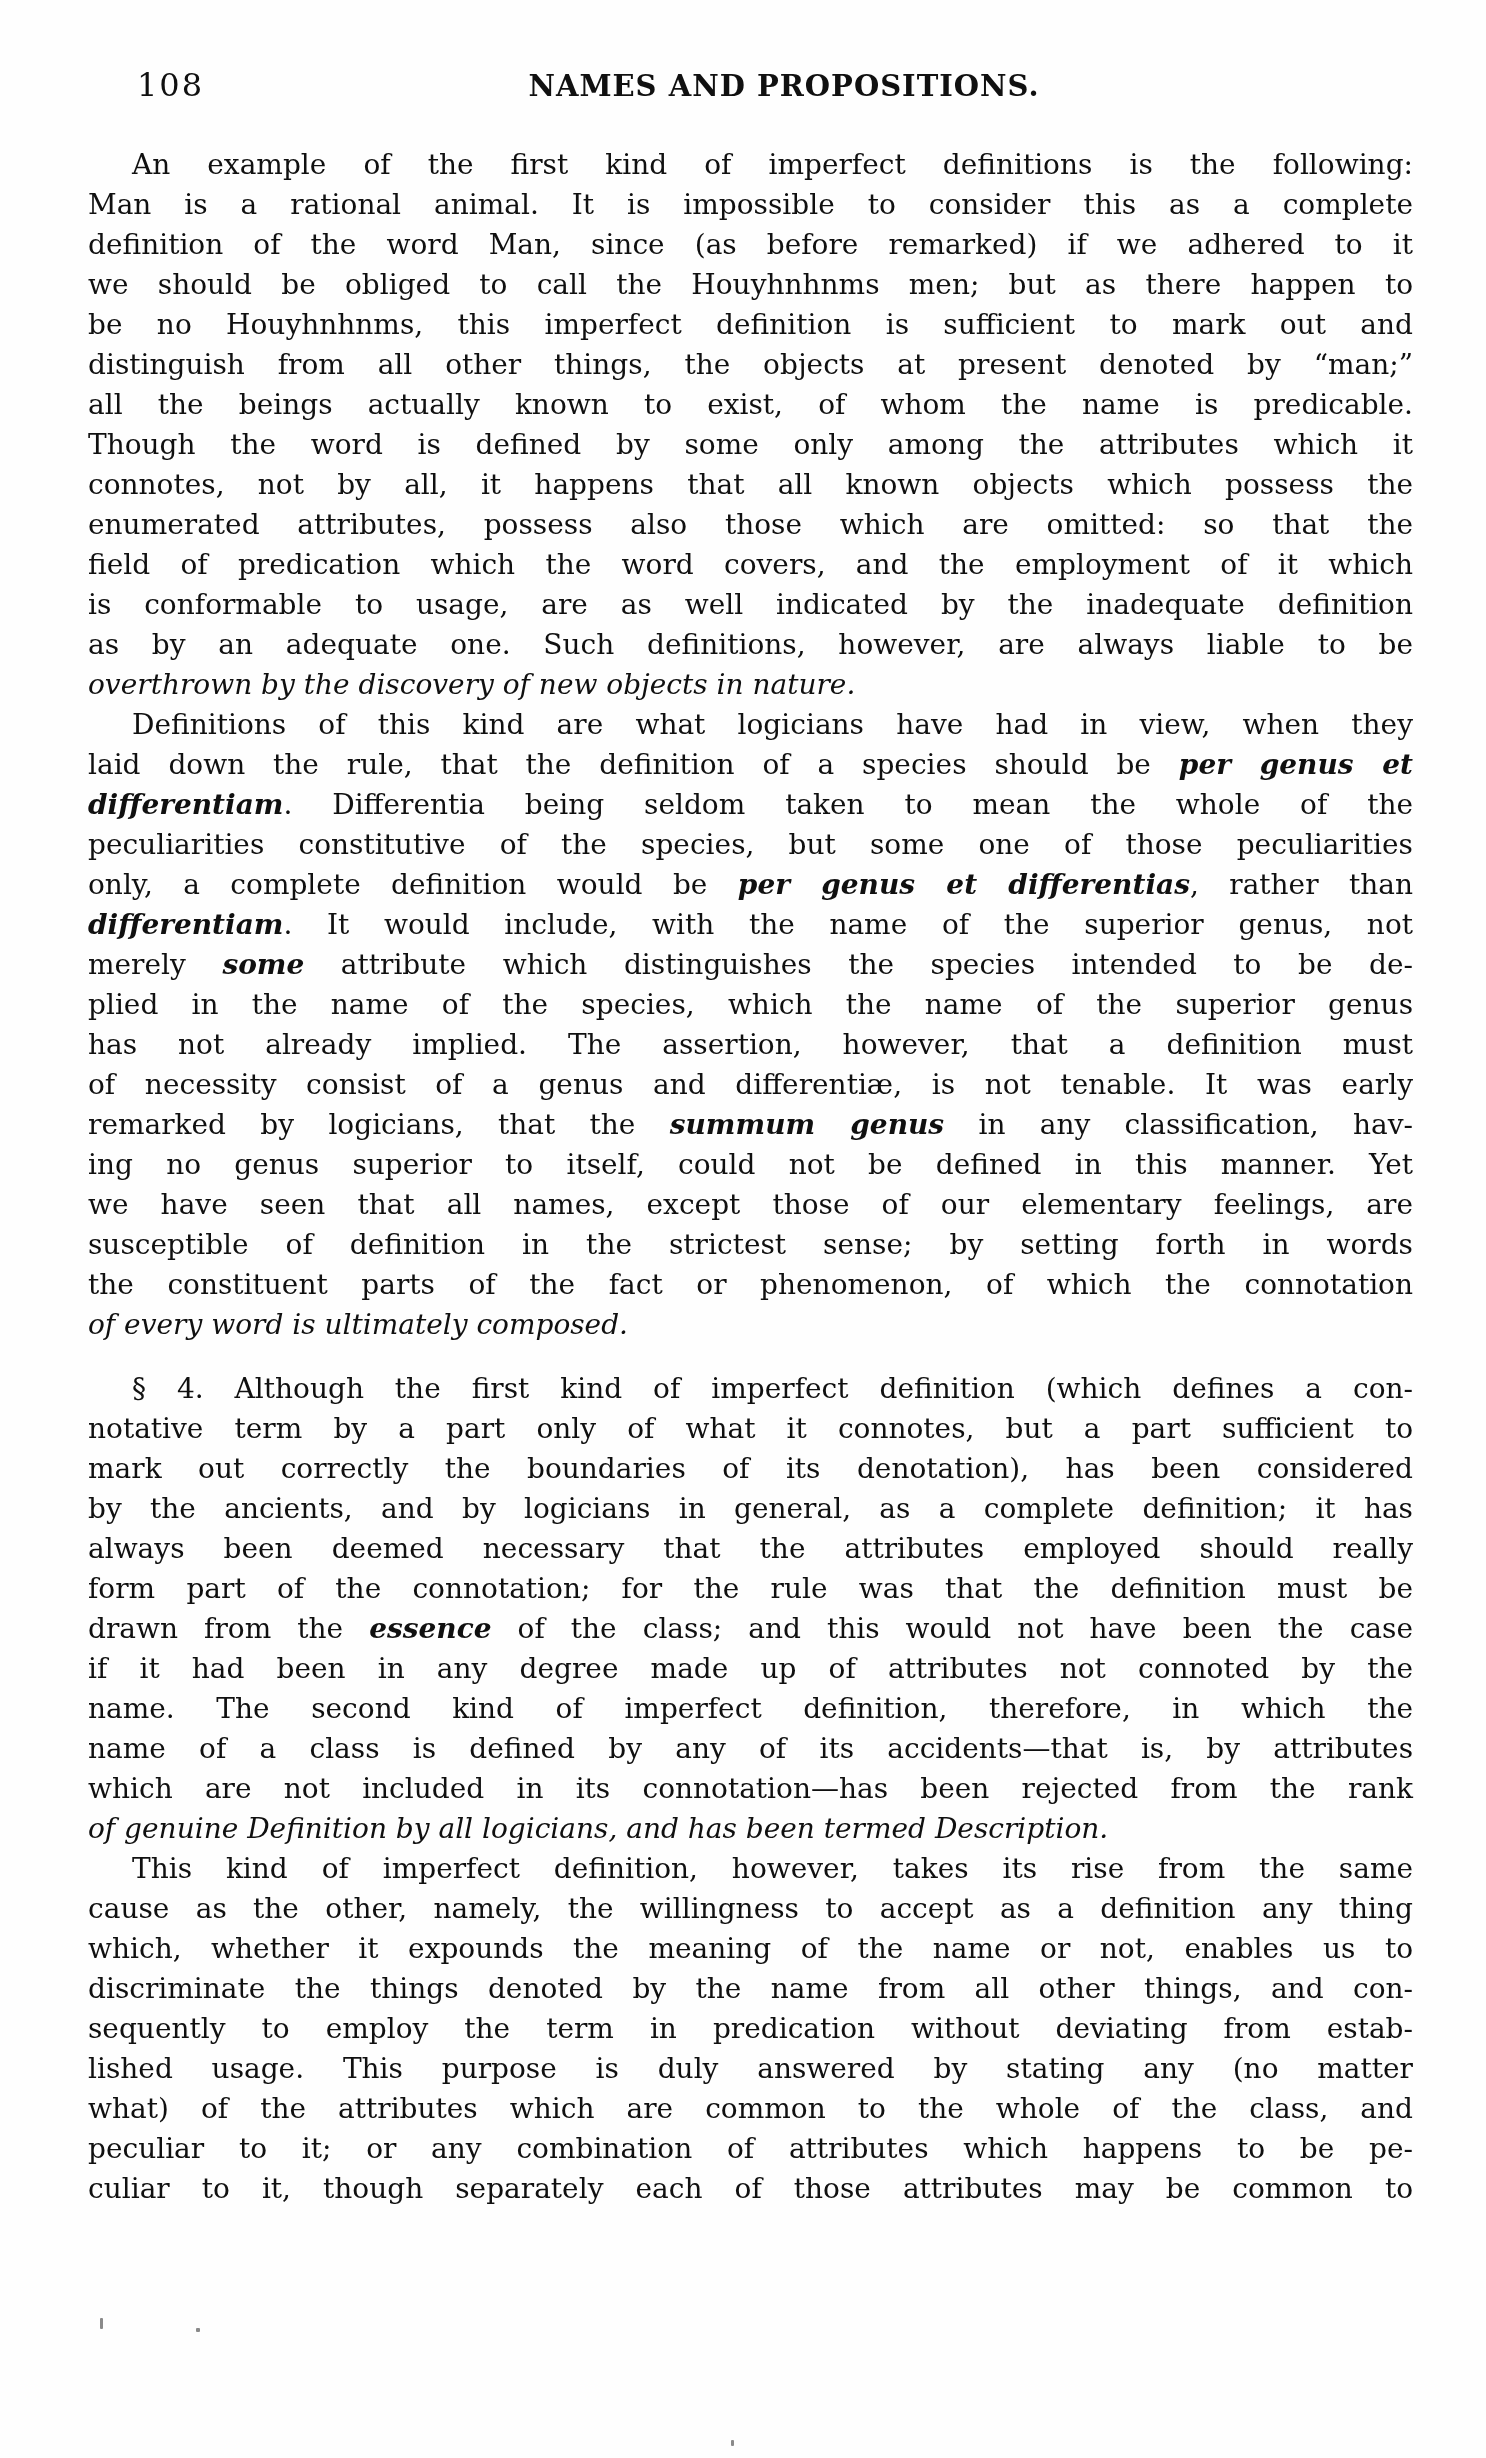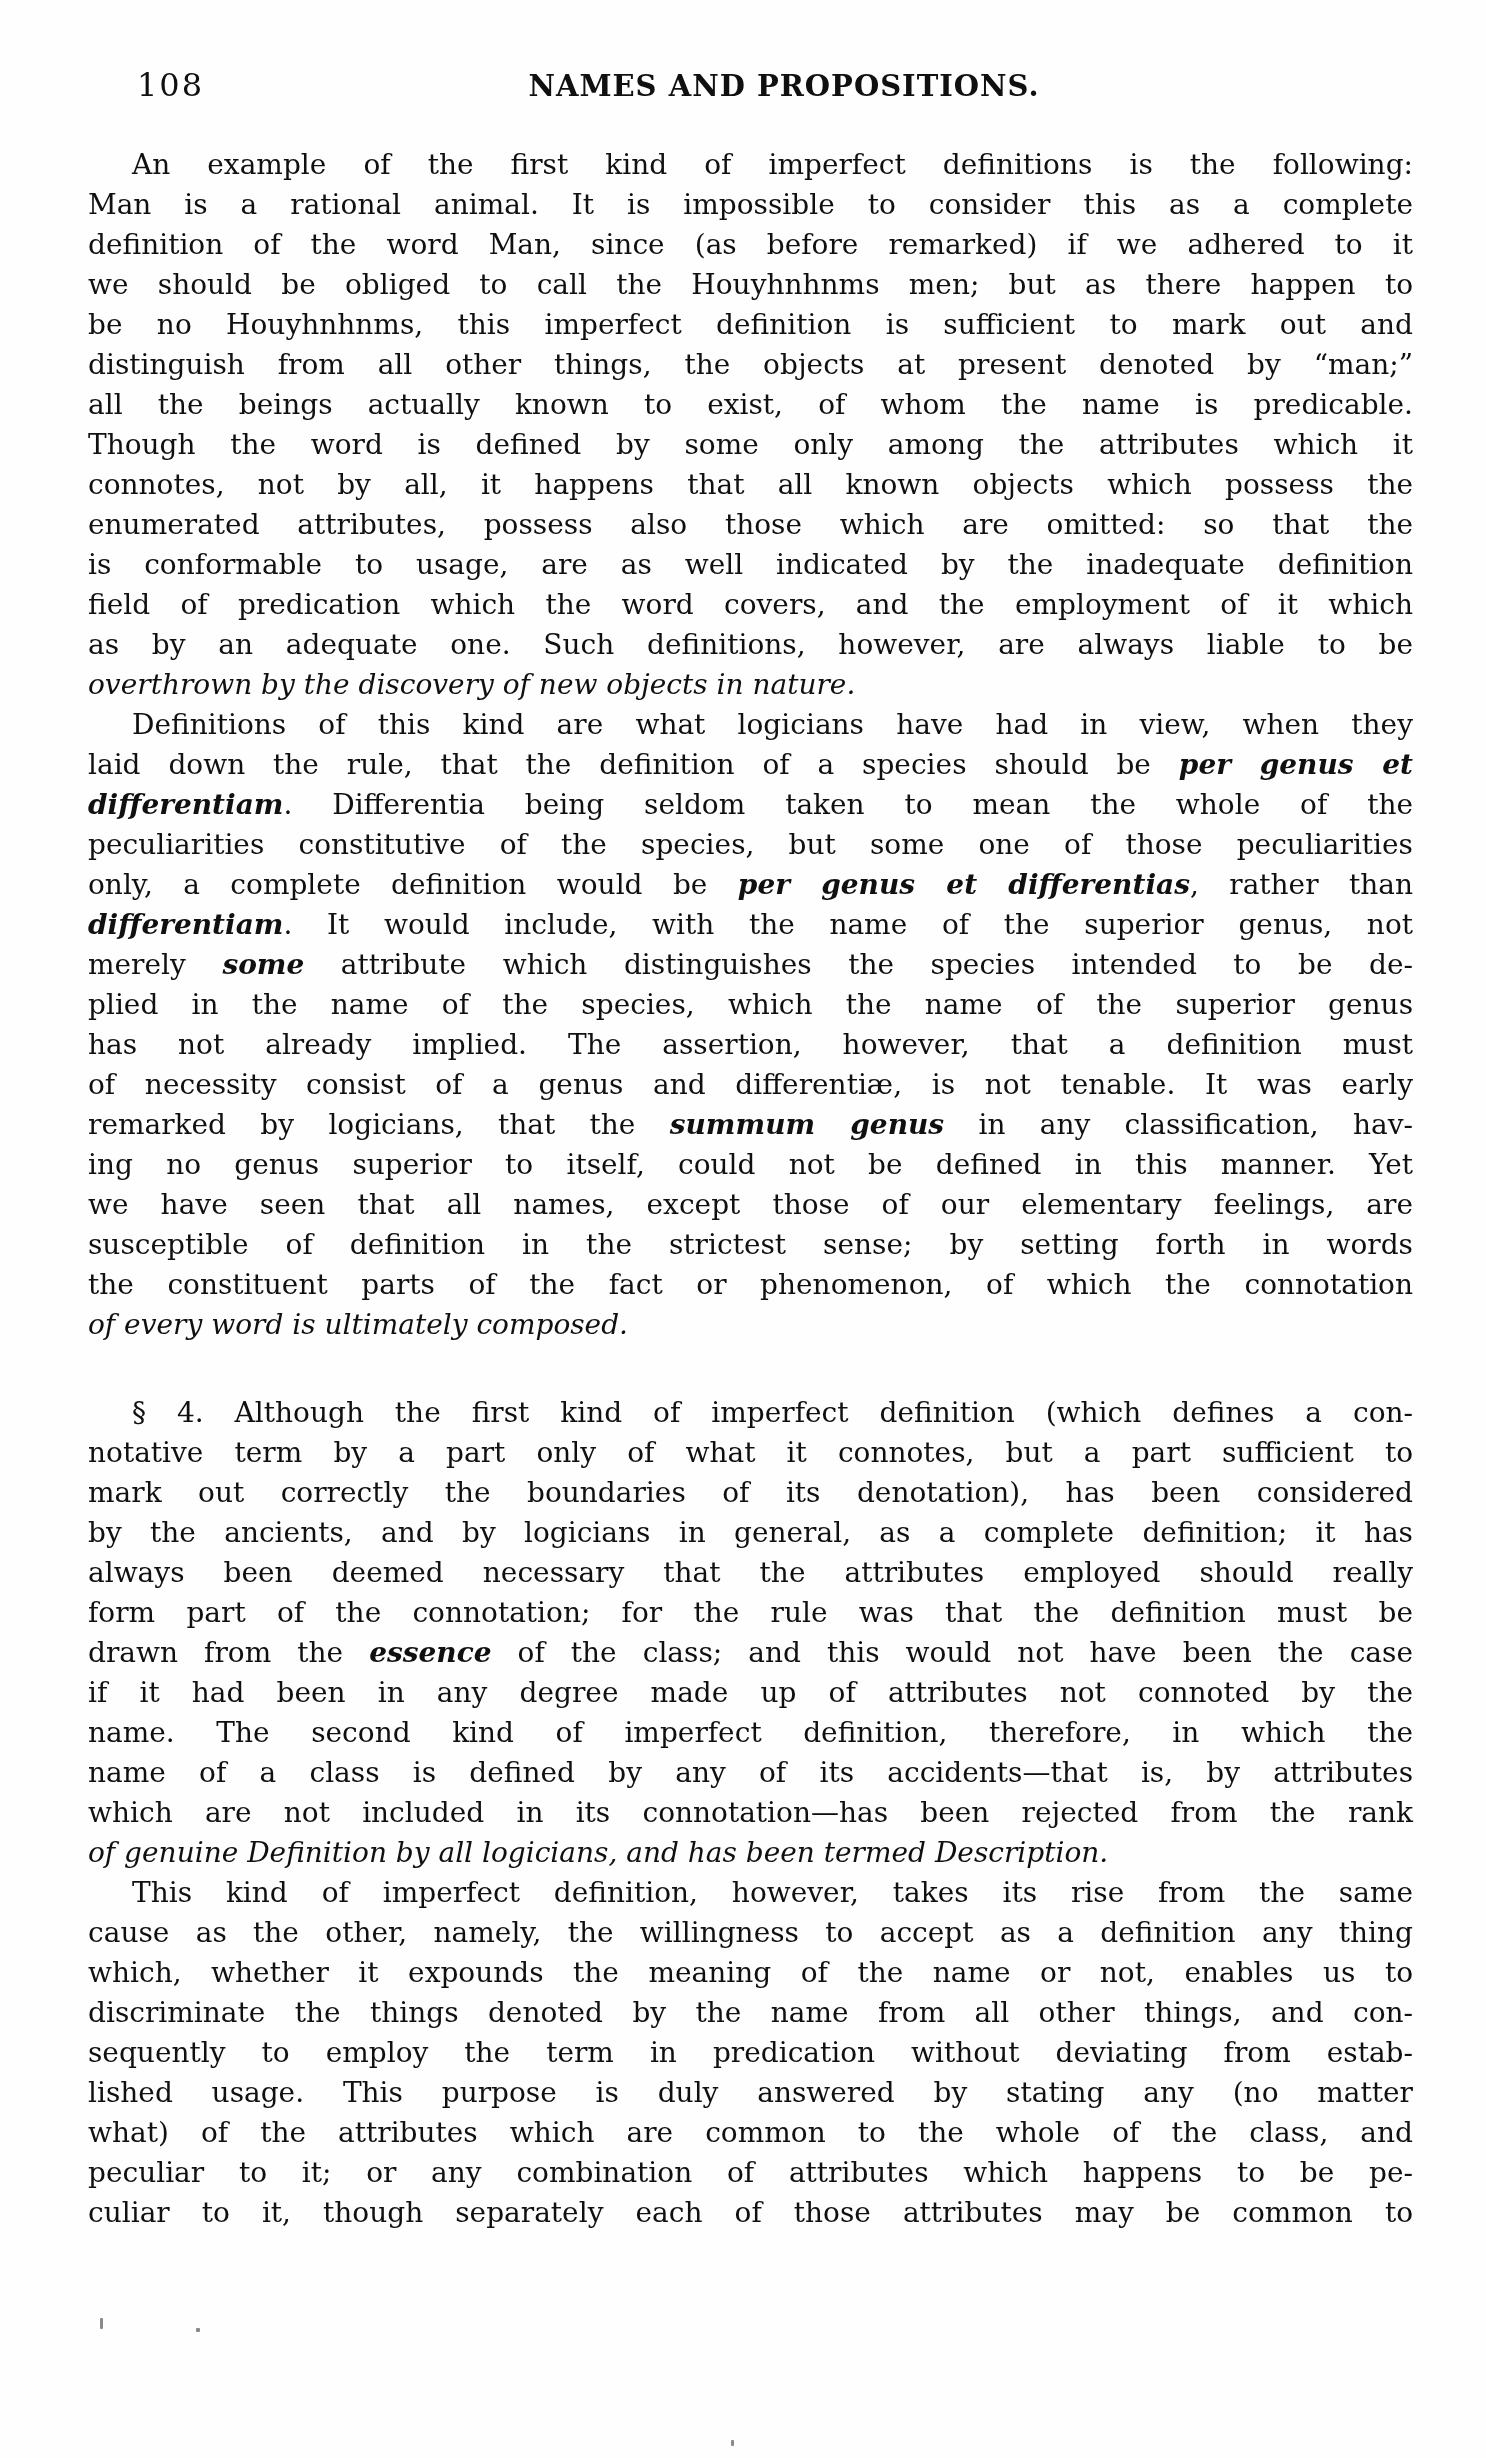--- a/index.html
+++ b/index.html
@@ -71,22 +71,22 @@
       <div class="line first">An example of the first kind of imperfect definitions is the following:</div>
       <div class="line">Man is a rational animal.  It is impossible to consider this as a complete</div>
       <div class="line">definition of the word Man, since (as before remarked) if we adhered to it</div>
       <div class="line">we should be obliged to call the Houyhnhnms men; but as there happen to</div>
       <div class="line">be no Houyhnhnms, this imperfect definition is sufficient to mark out and</div>
       <div class="line">distinguish from all other things, the objects at present denoted by “man;”</div>
       <div class="line">all the beings actually known to exist, of whom the name is predicable.</div>
       <div class="line">Though the word is defined by some only among the attributes which it</div>
       <div class="line">connotes, not by all, it happens that all known objects which possess the</div>
       <div class="line">enumerated attributes, possess also those which are omitted: so that the</div>
+      <div class="line">field of predication which the word covers, and the employment of it which</div>
       <div class="line">is conformable to usage, are as well indicated by the inadequate definition</div>
-      <div class="line">field of predication which the word covers, and the employment of it which</div>
       <div class="line">as by an adequate one.  Such definitions, however, are always liable to be</div>
       <div class="line last">overthrown by the discovery of new objects in nature.</div>
     </div>
     <div class="paragraph">
       <div class="line first">Definitions of this kind are what logicians have had in view, when they</div>
       <div class="line">laid down the rule, that the definition of a species should be <i>per genus et</i></div>
       <div class="line"><i>differentiam</i>.  Differentia being seldom taken to mean the whole of the</div>
       <div class="line">peculiarities constitutive of the species, but some one of those peculiarities</div>
       <div class="line">only, a complete definition would be <i>per genus et differentias</i>, rather than</div>
       <div class="line"><i>differentiam</i>.  It would include, with the name of the superior genus, not</div>
@@ -94,21 +94,21 @@
       <div class="line">plied in the name of the species, which the name of the superior genus</div>
       <div class="line">has not already implied.  The assertion, however, that a definition must</div>
       <div class="line">of necessity consist of a genus and differentiæ, is not tenable.  It was early</div>
       <div class="line">remarked by logicians, that the <i>summum genus</i> in any classification, hav-</div>
       <div class="line">ing no genus superior to itself, could not be defined in this manner.  Yet</div>
       <div class="line">we have seen that all names, except those of our elementary feelings, are</div>
       <div class="line">susceptible of definition in the strictest sense; by setting forth in words</div>
       <div class="line">the constituent parts of the fact or phenomenon, of which the connotation</div>
       <div class="line last">of every word is ultimately composed.</div>
     </div>
-    <div class="paragraph" style="margin-top: 48px;">
+    <div class="paragraph" style="margin-top: 24px;">
       <div class="line first">§ 4.  Although the first kind of imperfect definition (which defines a con-</div>
       <div class="line">notative term by a part only of what it connotes, but a part sufficient to</div>
       <div class="line">mark out correctly the boundaries of its denotation), has been considered</div>
       <div class="line">by the ancients, and by logicians in general, as a complete definition; it has</div>
       <div class="line">always been deemed necessary that the attributes employed should really</div>
       <div class="line">form part of the connotation; for the rule was that the definition must be</div>
       <div class="line">drawn from the <i>essence</i> of the class; and this would not have been the case</div>
       <div class="line">if it had been in any degree made up of attributes not connoted by the</div>
       <div class="line">name.  The second kind of imperfect definition, therefore, in which the</div>
       <div class="line">name of a class is defined by any of its accidents—that is, by attributes</div>

